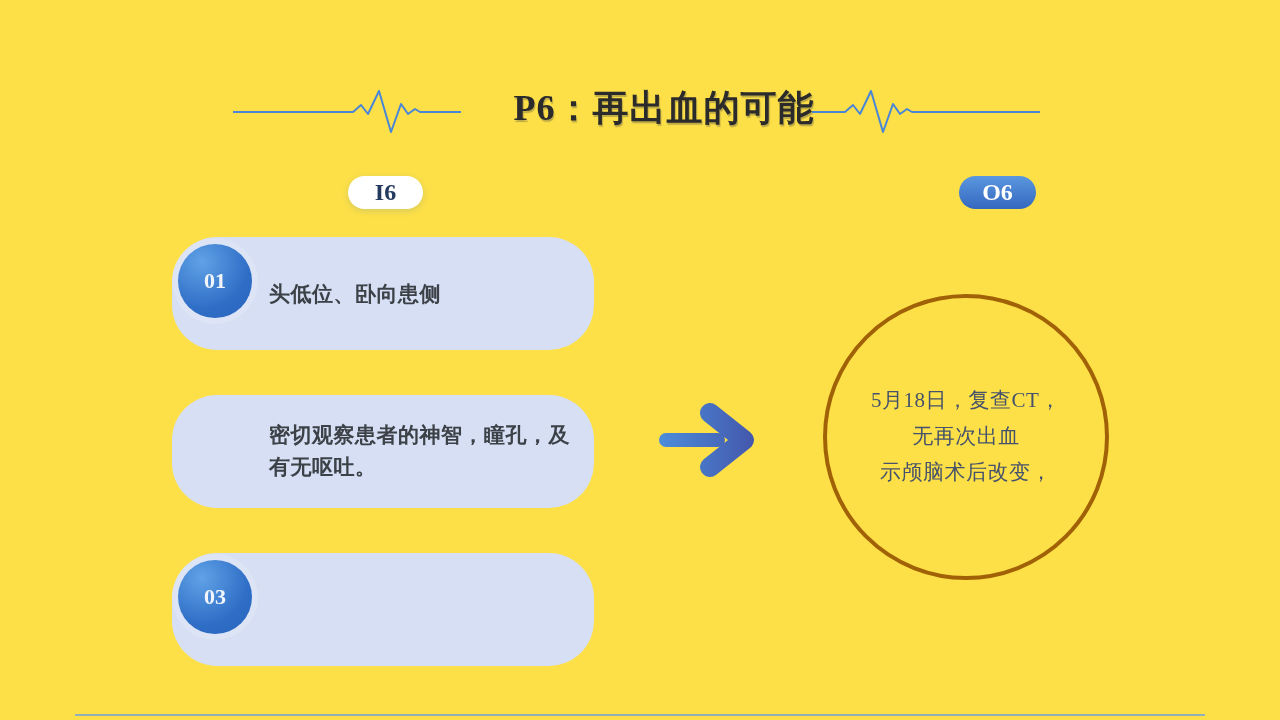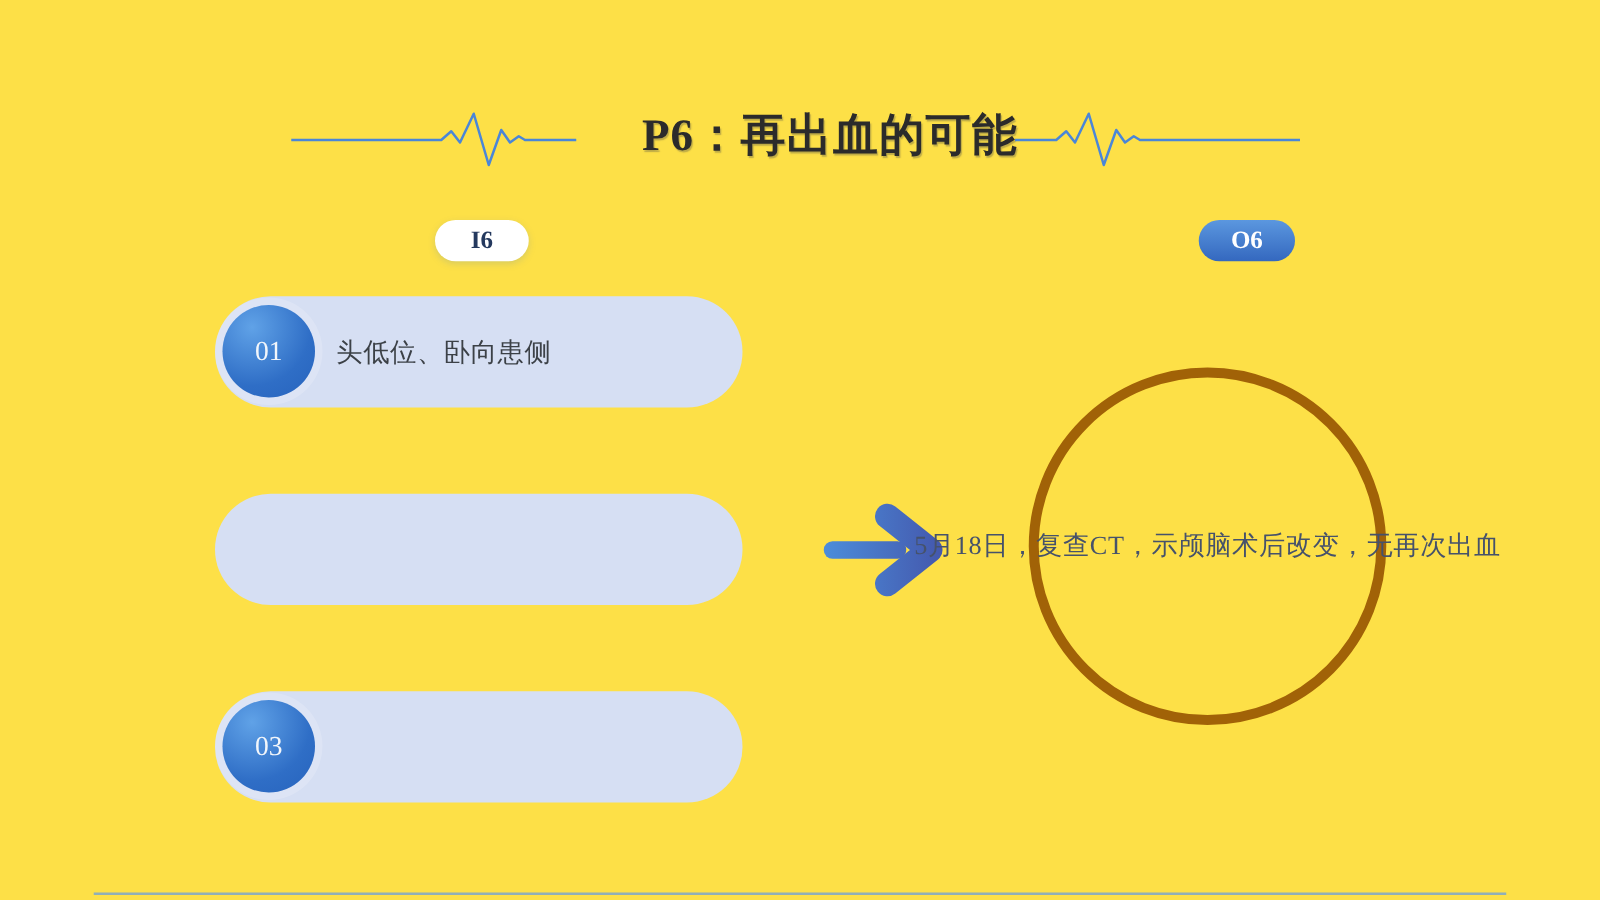--- a/index.html
+++ b/index.html
@@ -26,38 +26,39 @@
   }
   .ecg{position:absolute;top:88px;width:228px;height:48px;}
   .ecg-left{left:233px;}
   .ecg-right{left:812px;}
   .ecg path{fill:none;stroke:#4a86d8;stroke-width:2;stroke-linejoin:round;stroke-linecap:round;}
   
   .badge{
     position:absolute;top:176px;height:33px;
     border-radius:17px;
     display:flex;align-items:center;justify-content:center;
-    font-size:20px;font-weight:600;
+    font-size:24px;font-weight:600;
   }
   .badge-i6{
     left:348px;width:75px;
     background:#ffffff;color:#24395e;
     box-shadow:0 2px 6px rgba(100,140,180,0.25);
   }
   .badge-o6{
     left:959px;width:77px;
     background:linear-gradient(180deg,#5b97df,#3468bf);
     color:#ffffff;
   }
   
   .step{
     position:absolute;left:172px;
-    width:422px;height:89px;
+    width:422px;height:113px;
     border-radius:45px;
     background:#d6dff3;
+    font-weight:bold;
   }
   .step-1{top:237px;}
   .step-2{top:395px;}
   .step-3{top:553px;}
   .step-circle{
     position:absolute;left:6px;top:7px;
     width:74px;height:74px;border-radius:50%;
     background:radial-gradient(circle at 32% 24%,#60a2e7,#2f6ec6 62%,#2763bd);
     color:#f2f6fb;font-size:22px;
     display:flex;align-items:center;justify-content:center;
@@ -69,23 +70,23 @@
     width:308px;
     font-size:21px;line-height:1.55;
     color:#3c4147;letter-spacing:0.5px;
   }
   
   .arrow{position:absolute;left:653px;top:402px;width:116px;height:76px;}
   
   .result-circle{
     position:absolute;left:823px;top:294px;
     width:286px;height:286px;
-    border:8px solid #a16207;border-radius:50%;
+    border:4px solid #a16207;border-radius:50%;
     box-sizing:border-box;
-    display:flex;flex-direction:row;
+    display:flex;flex-direction:column;
     align-items:center;justify-content:center;
   }
   .result-line{
     font-size:21px;line-height:1.7;
     color:#46526b;letter-spacing:0.5px;
     text-align:center;white-space:nowrap;
   }
   
   .bottom-line{
     position:absolute;left:75px;top:714px;
@@ -111,38 +112,39 @@
   <div class="badge badge-i6">I6</div>
 
   <div class="badge badge-o6">O6</div>
 
   <div class="step step-1">
     <div class="step-circle">01</div>
     <div class="step-text">头低位、卧向患侧</div>
   </div>
 
   <div class="step step-2">
+    <div class="step-text">密切观察患者的神智，瞳孔，及有无呕吐。</div>
   </div>
 
   <div class="step step-3">
     <div class="step-circle">03</div>
   </div>
 
   <svg class="arrow" viewBox="0 0 116 76">
     <defs>
       <linearGradient id="arrowGrad" gradientUnits="userSpaceOnUse" x1="4" y1="38" x2="102" y2="38">
         <stop offset="0" stop-color="#4c8edb"></stop>
         <stop offset="1" stop-color="#4457ac"></stop>
       </linearGradient>
     </defs>
     <rect x="6" y="31" width="66" height="14" rx="7" fill="url(#arrowGrad)"></rect>
     <path d="M57 11 L91 38 L57 65" fill="none" stroke="url(#arrowGrad)" stroke-width="20" stroke-linecap="round" stroke-linejoin="round"></path>
   </svg>
 
   <div class="result-circle">
     <div class="result-line">5月18日，复查CT，</div>
+    <div class="result-line">无再次出血</div>
     <div class="result-line">示颅脑术后改变，</div>
-    <div class="result-line">无再次出血</div>
   </div>
 
   <div class="bottom-line"></div>
 
 </div>
 
 </body></html>

